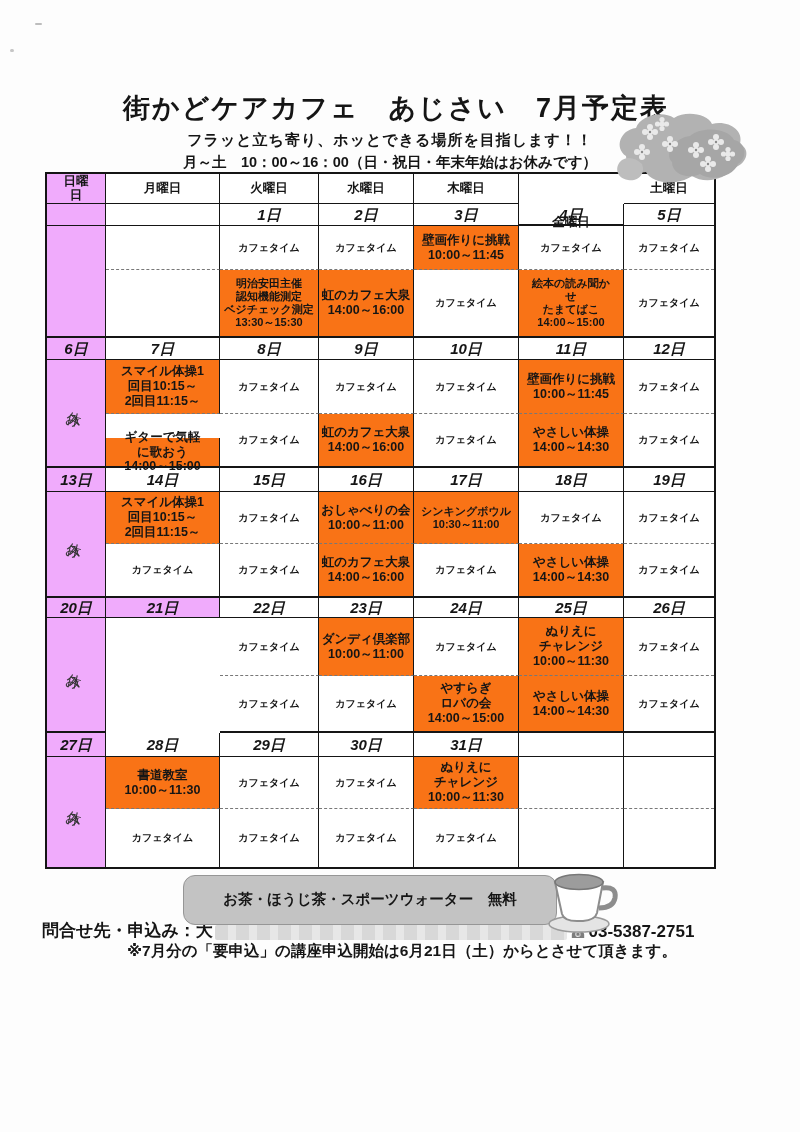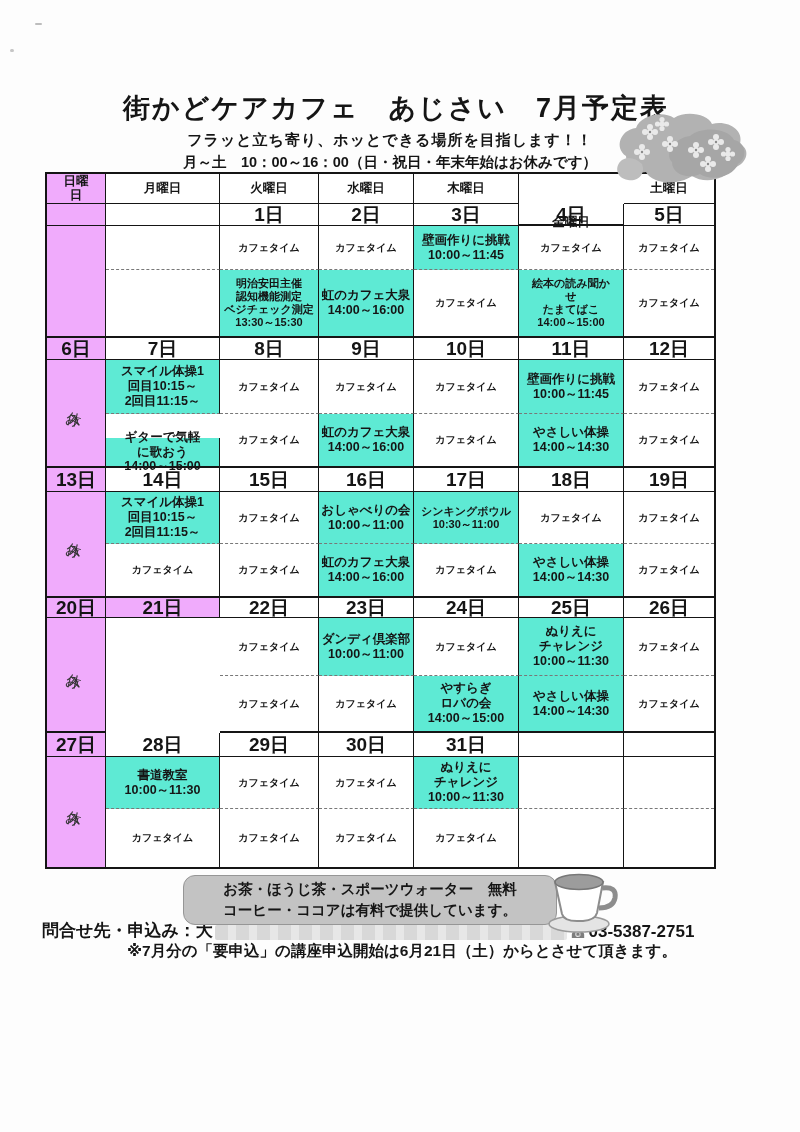--- a/index.html
+++ b/index.html
@@ -20,28 +20,28 @@
   .cal{position:absolute;left:45px;top:172px;display:grid;z-index:1;background:#fff;
        grid-template-columns:59px 114px 99px 95px 105px 105px 90px;
        grid-template-rows:30px 22px 44px 68px 22px 54px 54px 24px 52px 54px 20px 58px 57px 24px 52px 58px;
        border:2px solid #151515;}
   .c{box-sizing:border-box;border-right:1px solid #151515;border-bottom:1px solid #151515;
      display:flex;align-items:center;justify-content:center;text-align:center;
      padding:1px 2px;font-weight:bold;white-space:pre-line;line-height:1.18;}
   .c.col7{border-right:none;}
   .hdr{font-size:12.5px;line-height:1.1;}
   .hdr-sun{padding:0 13px;}
-  .date{font-size:19px;line-height:1;}
+  .date{font-size:15px;line-height:1;font-style:italic;}
   .e1{border-bottom:1px dashed #787878;font-size:12.5px;}
   .e2{border-bottom:2px solid #151515;font-size:12.5px;}
   .e2.nobb{border-bottom:none;}
   .merged{font-size:13px;font-weight:normal;color:#2b2b2b;border-bottom:2px solid #151515;}
   .sm{font-size:11px;}
   .cafe{font-size:10px;text-align:right;}
-  .shade{background:#5eead4;}
+  .shade{background:#f97316;}
   .dshade{background:#f0abfc;}
   .sunnote{border-bottom:2px solid #151515;}
   .sunnote.nobb{border-bottom:none;}
   .sunnote span{writing-mode:vertical-rl;transform:rotate(14deg);font-size:15px;
                 font-weight:normal;letter-spacing:3px;color:#333;}
 
   .bubble{position:absolute;left:520px;top:758px;width:184px;height:103px;z-index:2;
           border:3px solid #b2b2b2;border-radius:18px;background:transparent;
           display:flex;align-items:center;justify-content:center;text-align:center;
           font-size:14.5px;line-height:1.42;color:#1c1c1c;white-space:pre-line;}
@@ -279,21 +279,20 @@
       <div class="c e2 cafe nobb" style="grid-area: 16 / 5;">カフェタイム</div>
       <div class="c e1" style="grid-area: 15 / 6;"></div>
       <div class="c e2 nobb" style="grid-area: 16 / 6;"></div>
       <div class="c e1 col7" style="grid-area: 15 / 7;"></div>
       <div class="c e2 col7 nobb" style="grid-area: 16 / 7;"></div>
     </div>
 
 
   <div class="drinks">
     <div>お茶・ほうじ茶・スポーツウォーター　無料</div>
-    <div>コーヒー・ココアは有料で提供しています。</div>
   </div>
 
   <svg class="cup" width="78" height="68" viewBox="0 0 78 68">
     <ellipse cx="36" cy="58" rx="30" ry="8" fill="#e4e4e4" stroke="#9a9a9a" stroke-width="1.5"></ellipse>
     <path d="M12,16 L19,48 Q21,55 34,55 L40,55 Q52,54 54,47 L60,16 Z" fill="#ffffff" stroke="#8d8d8d" stroke-width="2"></path>
     <ellipse cx="36" cy="16" rx="24" ry="7.5" fill="#9c9c9c" stroke="#777777" stroke-width="1.5"></ellipse>
     <path d="M59,22 Q74,20 72,32 Q70,42 56,42" fill="none" stroke="#8d8d8d" stroke-width="5"></path>
   </svg>
 
   <div class="contact">

